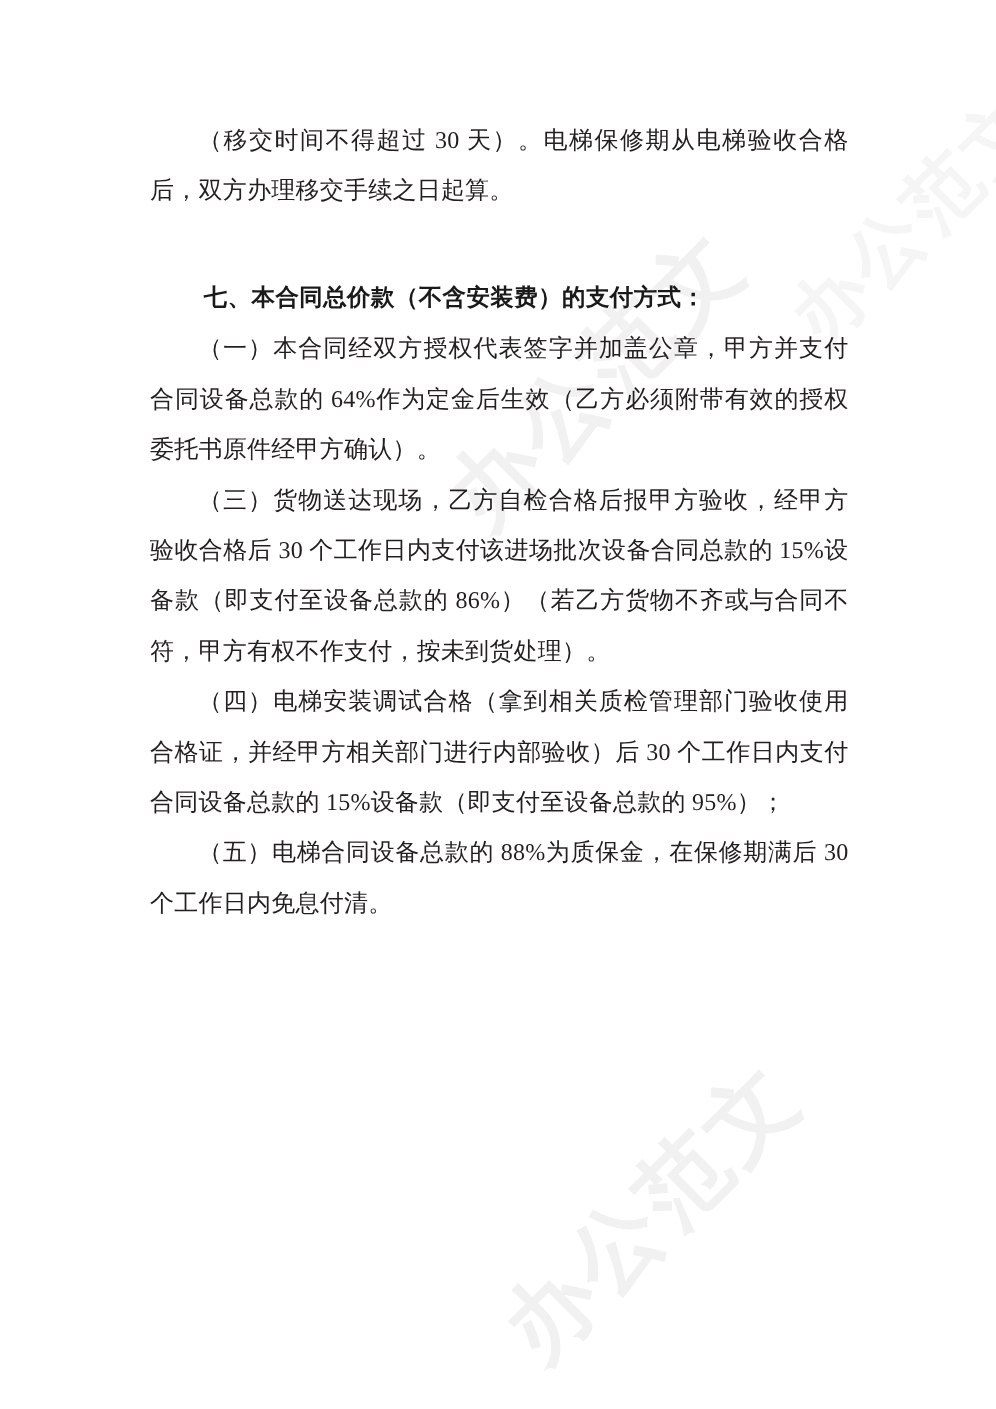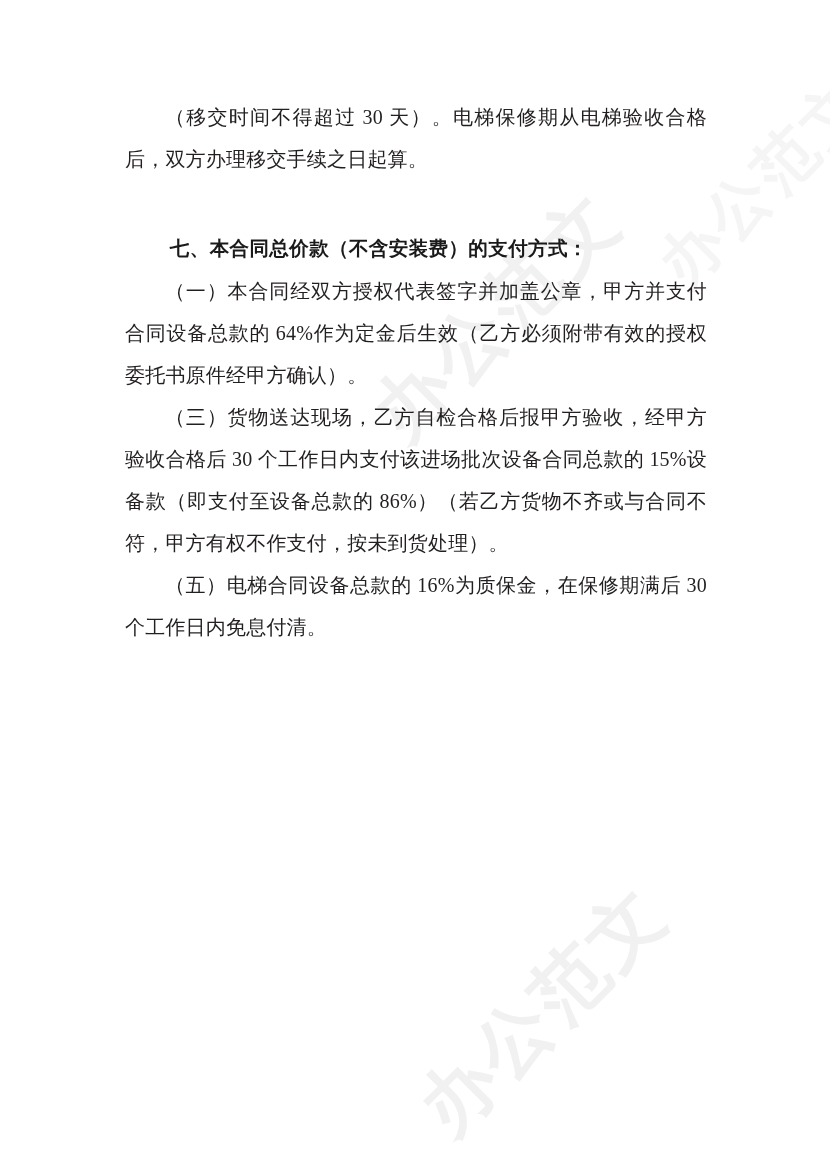--- a/index.html
+++ b/index.html
@@ -106,18 +106,19 @@
 
     <div class="gap-head"></div>
 
     <h2 class="heading">七、本合同总价款（不含安装费）的支付方式：</h2>
 
     <p class="para">（一）本合同经双方授权代表签字并加盖公章，甲方并支付合同设备总款的 64%作为定金后生效（乙方必须附带有效的授权委托书原件经甲方确认）。</p>
 
 
     <p class="para">（三）货物送达现场，乙方自检合格后报甲方验收，经甲方验收合格后 30 个工作日内支付该进场批次设备合同总款的 15%设备款（即支付至设备总款的 86%）（若乙方货物不齐或与合同不符，甲方有权不作支付，按未到货处理）。</p>
 
+    <p class="para">（四）电梯安装调试合格（拿到相关质检管理部门验收使用合格证，并经甲方相关部门进行内部验收）后 30 个工作日内支付合同设备总款的 15%设备款（即支付至设备总款的 95%）；</p>
 
-    <p class="para">（五）电梯合同设备总款的 16%为质保金，在保修期满后 30 个工作日内免息付清。</p>
+    <p class="para">（五）电梯合同设备总款的 88%为质保金，在保修期满后 30 个工作日内免息付清。</p>
 
 
   </div>
 </div>
 
 </body></html>

